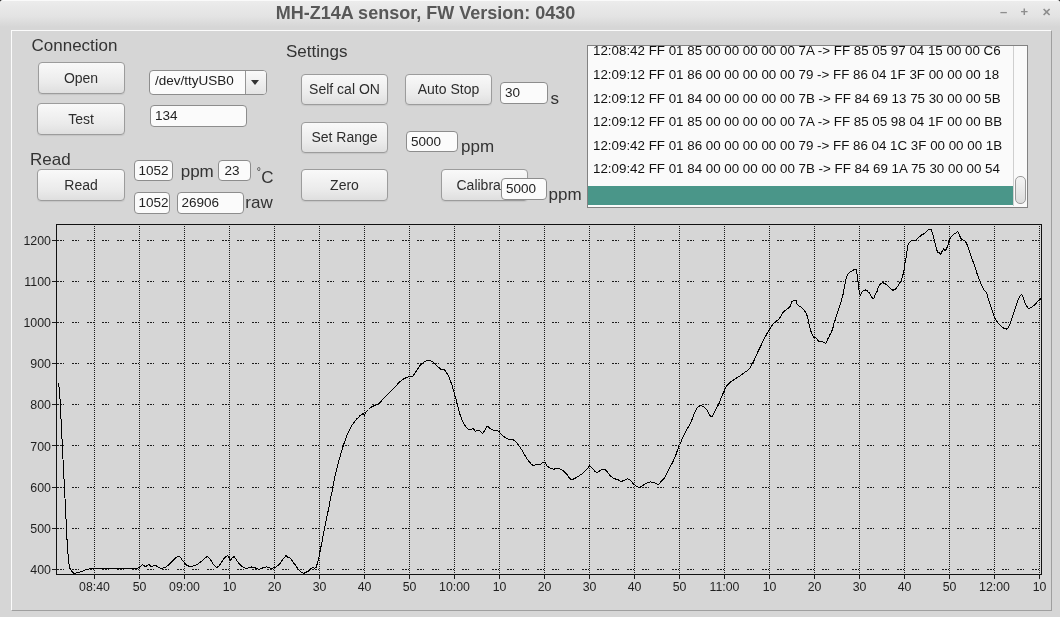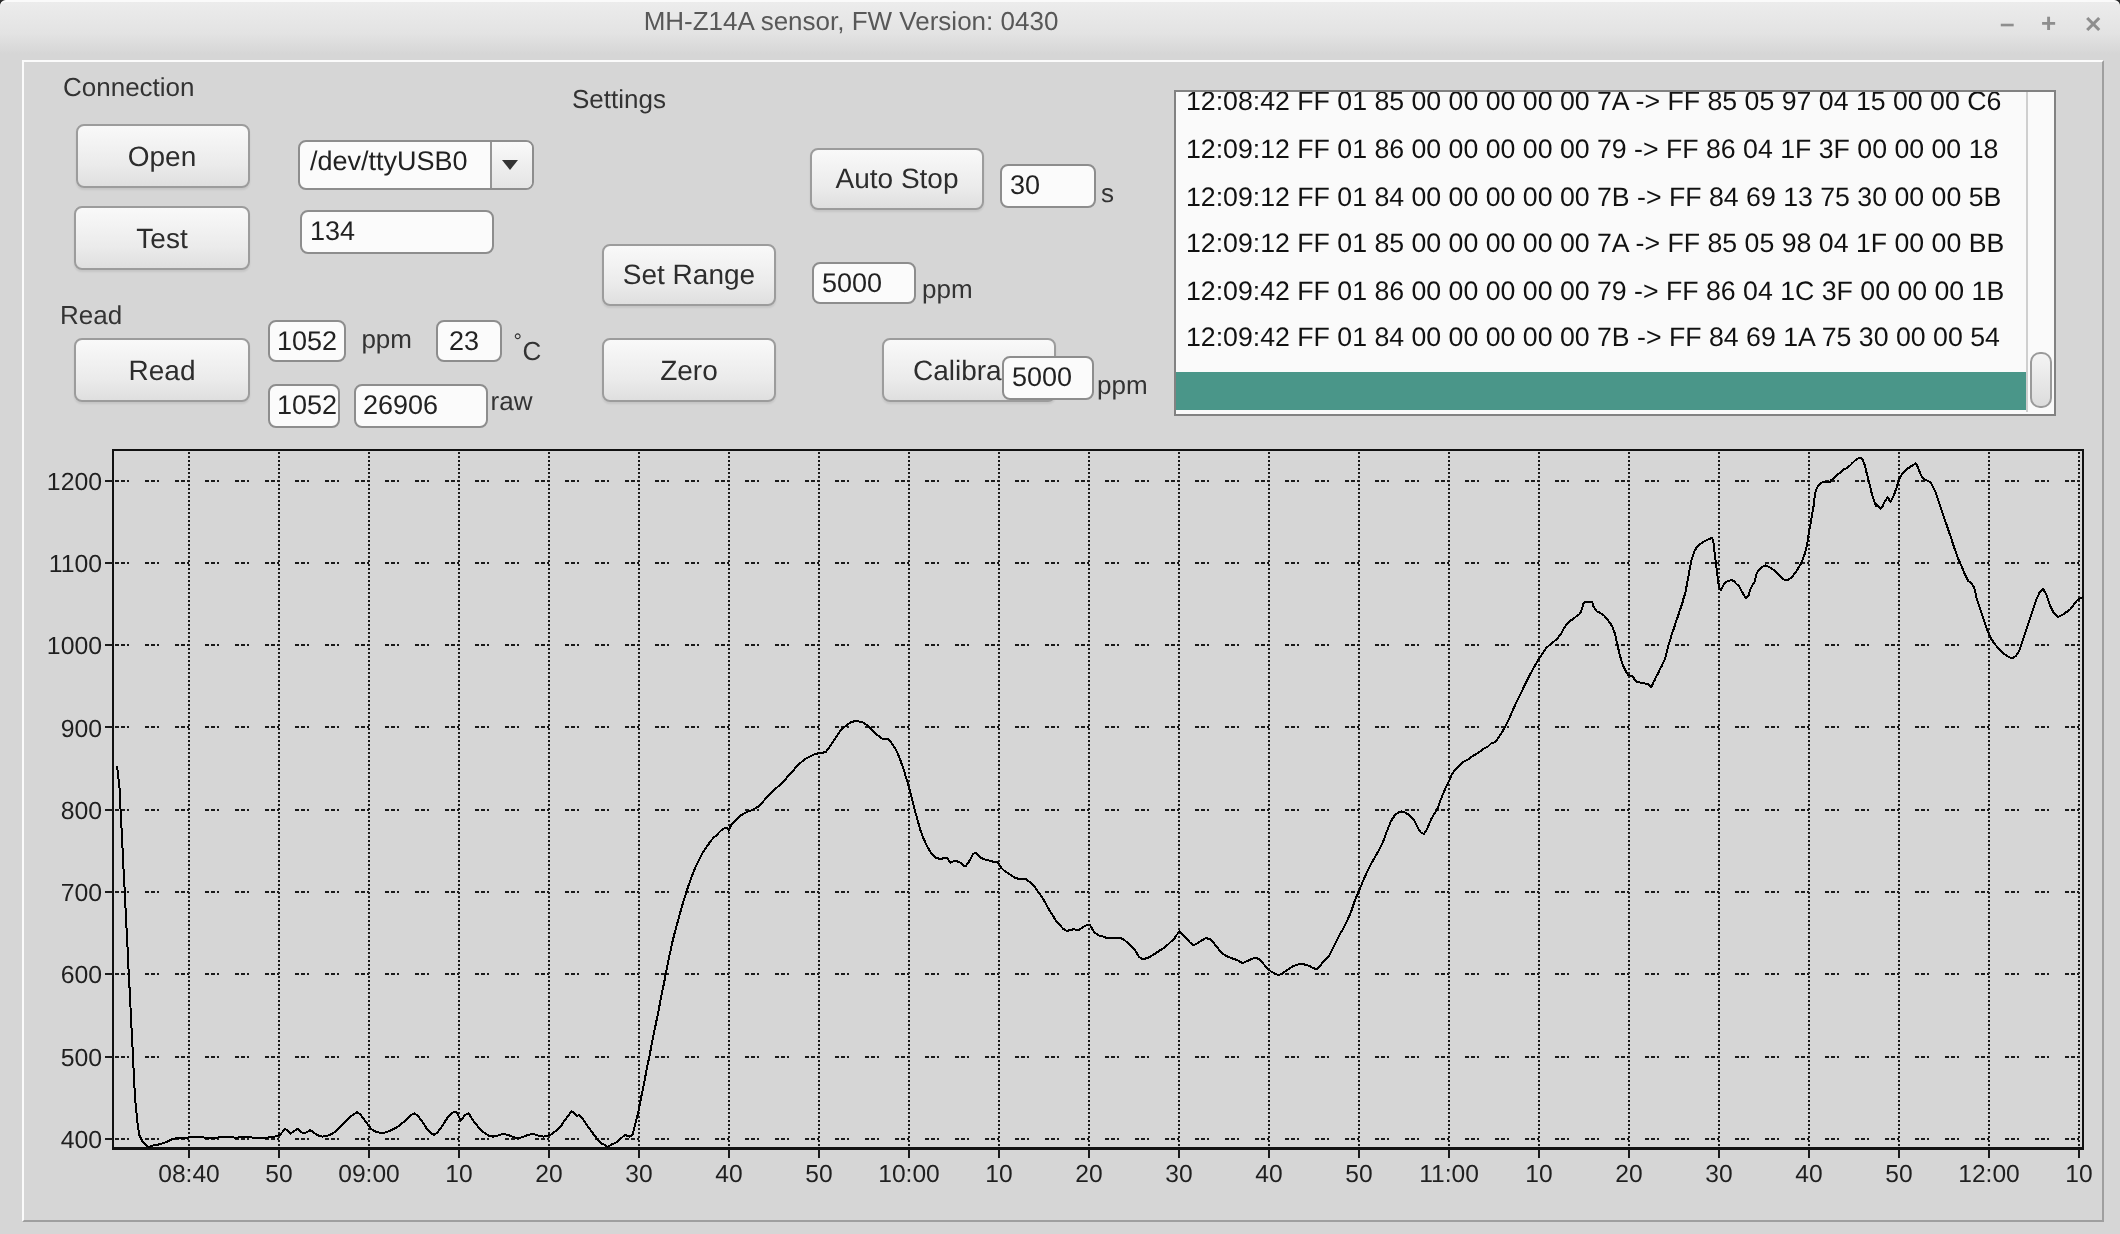--- a/index.html
+++ b/index.html
@@ -3,26 +3,26 @@
 <meta charset="utf-8">
 <style>
   html,body{margin:0;padding:0;}
   body{width:1060px;height:617px;overflow:hidden;background:#2a2a2a;}
   #win{position:absolute;left:0;top:0;width:1060px;height:617px;background:#d6d6d6;
        font-family:"Liberation Sans",sans-serif;overflow:hidden;border-radius:3px 3px 0 0;}
   #titlebar{position:absolute;left:0;top:0;width:1060px;height:26px;
        background:linear-gradient(to bottom,#ececec,#e3e3e3 60%,#d6d6d6);
        border-top:1px solid #fafafa;border-radius:3px 3px 0 0;}
   #title{position:absolute;left:0;top:3px;width:851px;text-align:center;
-       font-size:13px;font-weight:normal;color:#585858;}
+       font-size:18px;font-weight:bold;color:#585858;}
   .wbtn{position:absolute;top:0;font-weight:bold;color:#8e8e8e;}
   #frame{position:absolute;left:11px;top:30px;width:1038.5px;height:578.5px;
        border-top:1px solid #fbfbfb;border-left:1px solid #fbfbfb;
        border-right:1px solid #9f9f9f;border-bottom:1px solid #9f9f9f;}
-  .lbl{position:absolute;font-size:13px;color:#333;white-space:nowrap;}
+  .lbl{position:absolute;font-size:17px;color:#333;white-space:nowrap;}
   .btn{position:absolute;border:1px solid #9c9c9c;border-radius:4px;
        background:linear-gradient(to bottom,#f9f9f9,#ebebeb 65%,#dfdfdf);
        font-size:14px;color:#2d2d2d;text-align:center;
        box-shadow:0 1px 1px rgba(0,0,0,0.08);}
   .field{position:absolute;border:1px solid #8d8d8d;border-radius:4px;background:#fbfbfb;
        font-size:13.5px;color:#222;white-space:nowrap;}
   .field span{position:relative;left:4px;}
   #combo{position:absolute;left:149px;top:70px;width:115.5px;height:22.5px;
        border:1px solid #8d8d8d;border-radius:4px;background:#fbfbfb;text-decoration:underline;}
   #combobtn{position:absolute;right:0;top:0;width:20px;height:22.5px;
@@ -67,20 +67,21 @@
   <div class="field" style="left:133.5px;top:159.5px;width:37.5px;height:19.5px;line-height:19.5px;"><span>1052</span></div>
   <div class="lbl" style="left:180.7px;top:162.3px;">ppm</div>
   <div class="field" style="left:218px;top:159.5px;width:31px;height:19.5px;line-height:19.5px;"><span style="left:5.5px;">23</span></div>
   <div class="lbl" style="left:256.8px;top:165.1px;font-size:10.5px;">°</div>
   <div class="lbl" style="left:261.3px;top:168px;">C</div>
   <div class="field" style="left:133.5px;top:192px;width:34.5px;height:19.5px;line-height:19.5px;"><span>1052</span></div>
   <div class="field" style="left:176.5px;top:192px;width:65px;height:19.5px;line-height:19.5px;"><span>26906</span></div>
   <div class="lbl" style="left:245.3px;top:192.5px;">raw</div>
 
   <div class="lbl" style="left:286px;top:42px;">Settings</div>
+  <div class="btn" style="left:301px;top:74px;width:85px;height:29px;line-height:29px;">Self cal ON</div>
   <div class="btn" style="left:405px;top:74px;width:85px;height:29px;line-height:29px;">Auto Stop</div>
   <div class="field" style="left:500px;top:82px;width:45.5px;height:19.5px;line-height:19.5px;"><span>30</span></div>
   <div class="lbl" style="left:550.5px;top:89px;">s</div>
   <div class="btn" style="left:301px;top:122px;width:85px;height:29px;line-height:29px;">Set Range</div>
   <div class="field" style="left:406px;top:131px;width:50px;height:19px;line-height:19px;"><span>5000</span></div>
   <div class="lbl" style="left:461px;top:136.7px;">ppm</div>
   <div class="btn" style="left:301px;top:169px;width:85px;height:30px;line-height:30px;">Zero</div>
   <div class="btn" style="left:405px;top:169px;width:85px;height:30px;line-height:30px;margin-left:36px;">Calibrate</div>
   <div class="field" style="left:501px;top:178px;width:43.5px;height:20px;line-height:20px;"><span>5000</span></div>
   <div class="lbl" style="left:548.5px;top:185.1px;">ppm</div>

